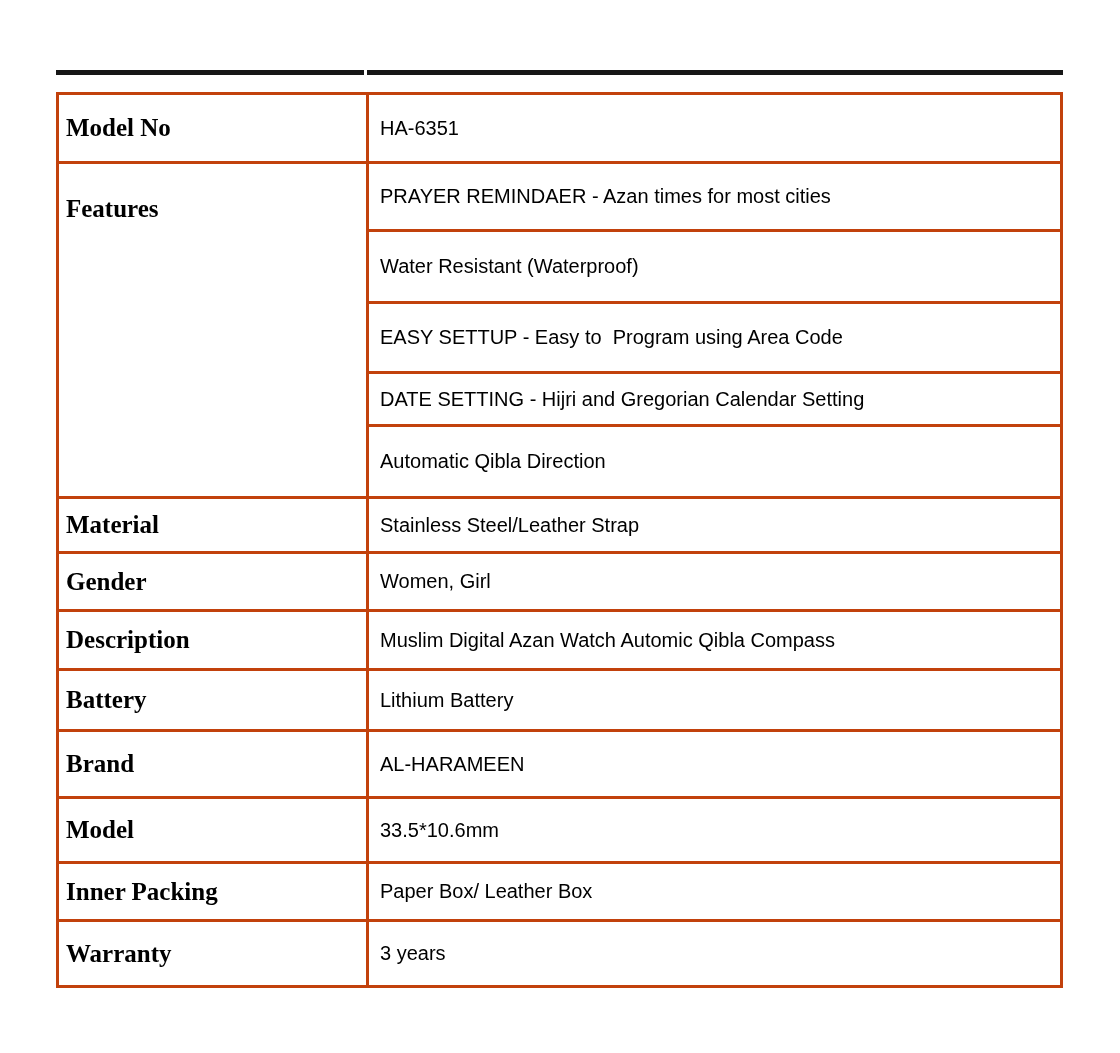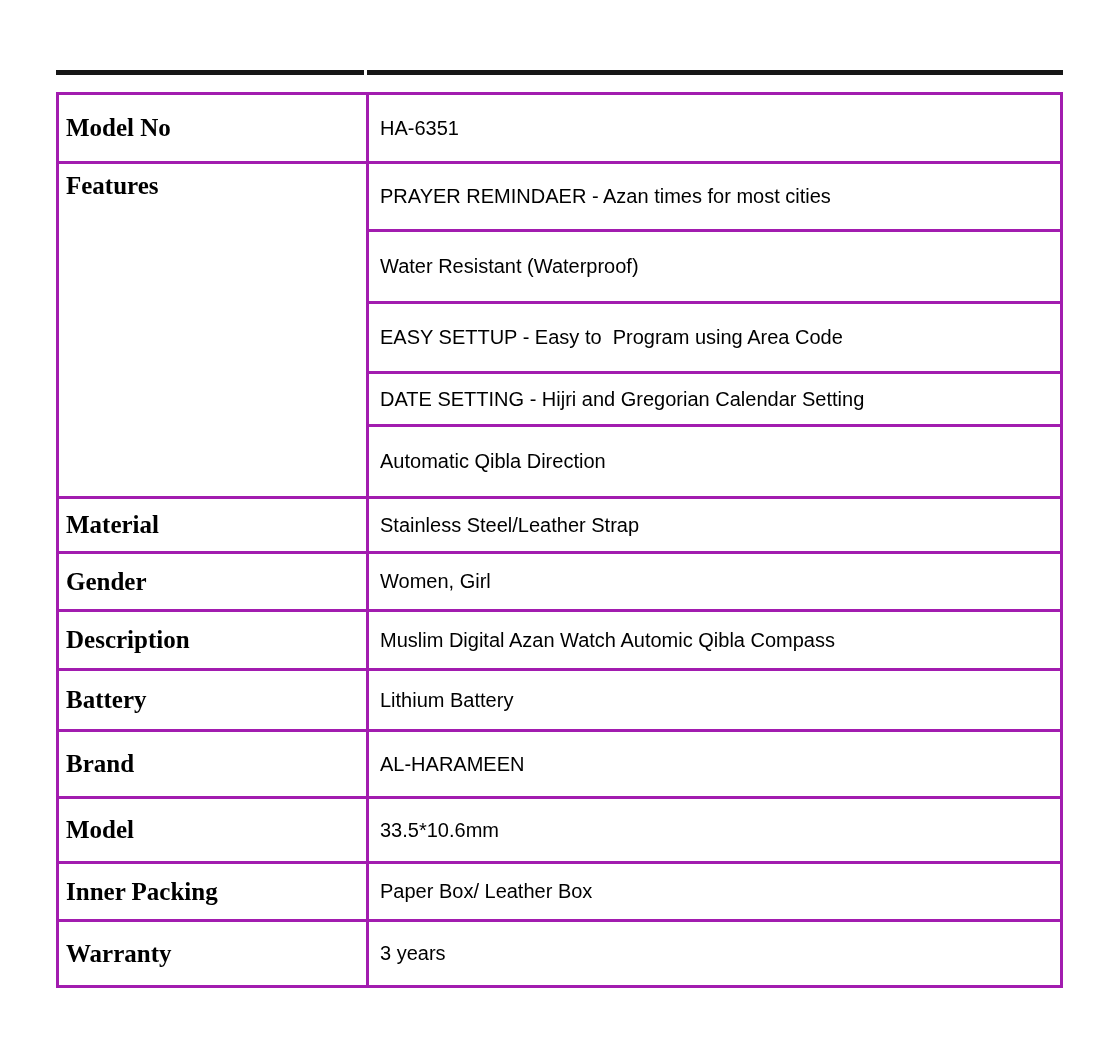--- a/index.html
+++ b/index.html
@@ -44,35 +44,35 @@
   table.spec {
     position: absolute;
     left: 56px;
     top: 92px;
     width: 1007px;
     border-collapse: collapse;
     table-layout: fixed;
   }
   table.spec th,
   table.spec td {
-    border: 3px solid #a21caf;
+    border: 3px solid #c2410c;
     color: #000000;
     overflow: hidden;
   }
   table.spec th {
     font-family: "Liberation Serif", serif;
     font-weight: 700;
     font-size: 25px;
     text-align: left;
     vertical-align: middle;
     padding: 0 4px 0 7px;
   }
   table.spec th.multi {
     vertical-align: top;
-    padding-top: 8px;
+    padding-top: 31px;
   }
   table.spec td {
     font-family: "Liberation Sans", sans-serif;
     font-size: 20px;
     vertical-align: middle;
     padding: 0 4px 0 11px;
     white-space: pre-wrap;
   }
 </style>
 </head>

